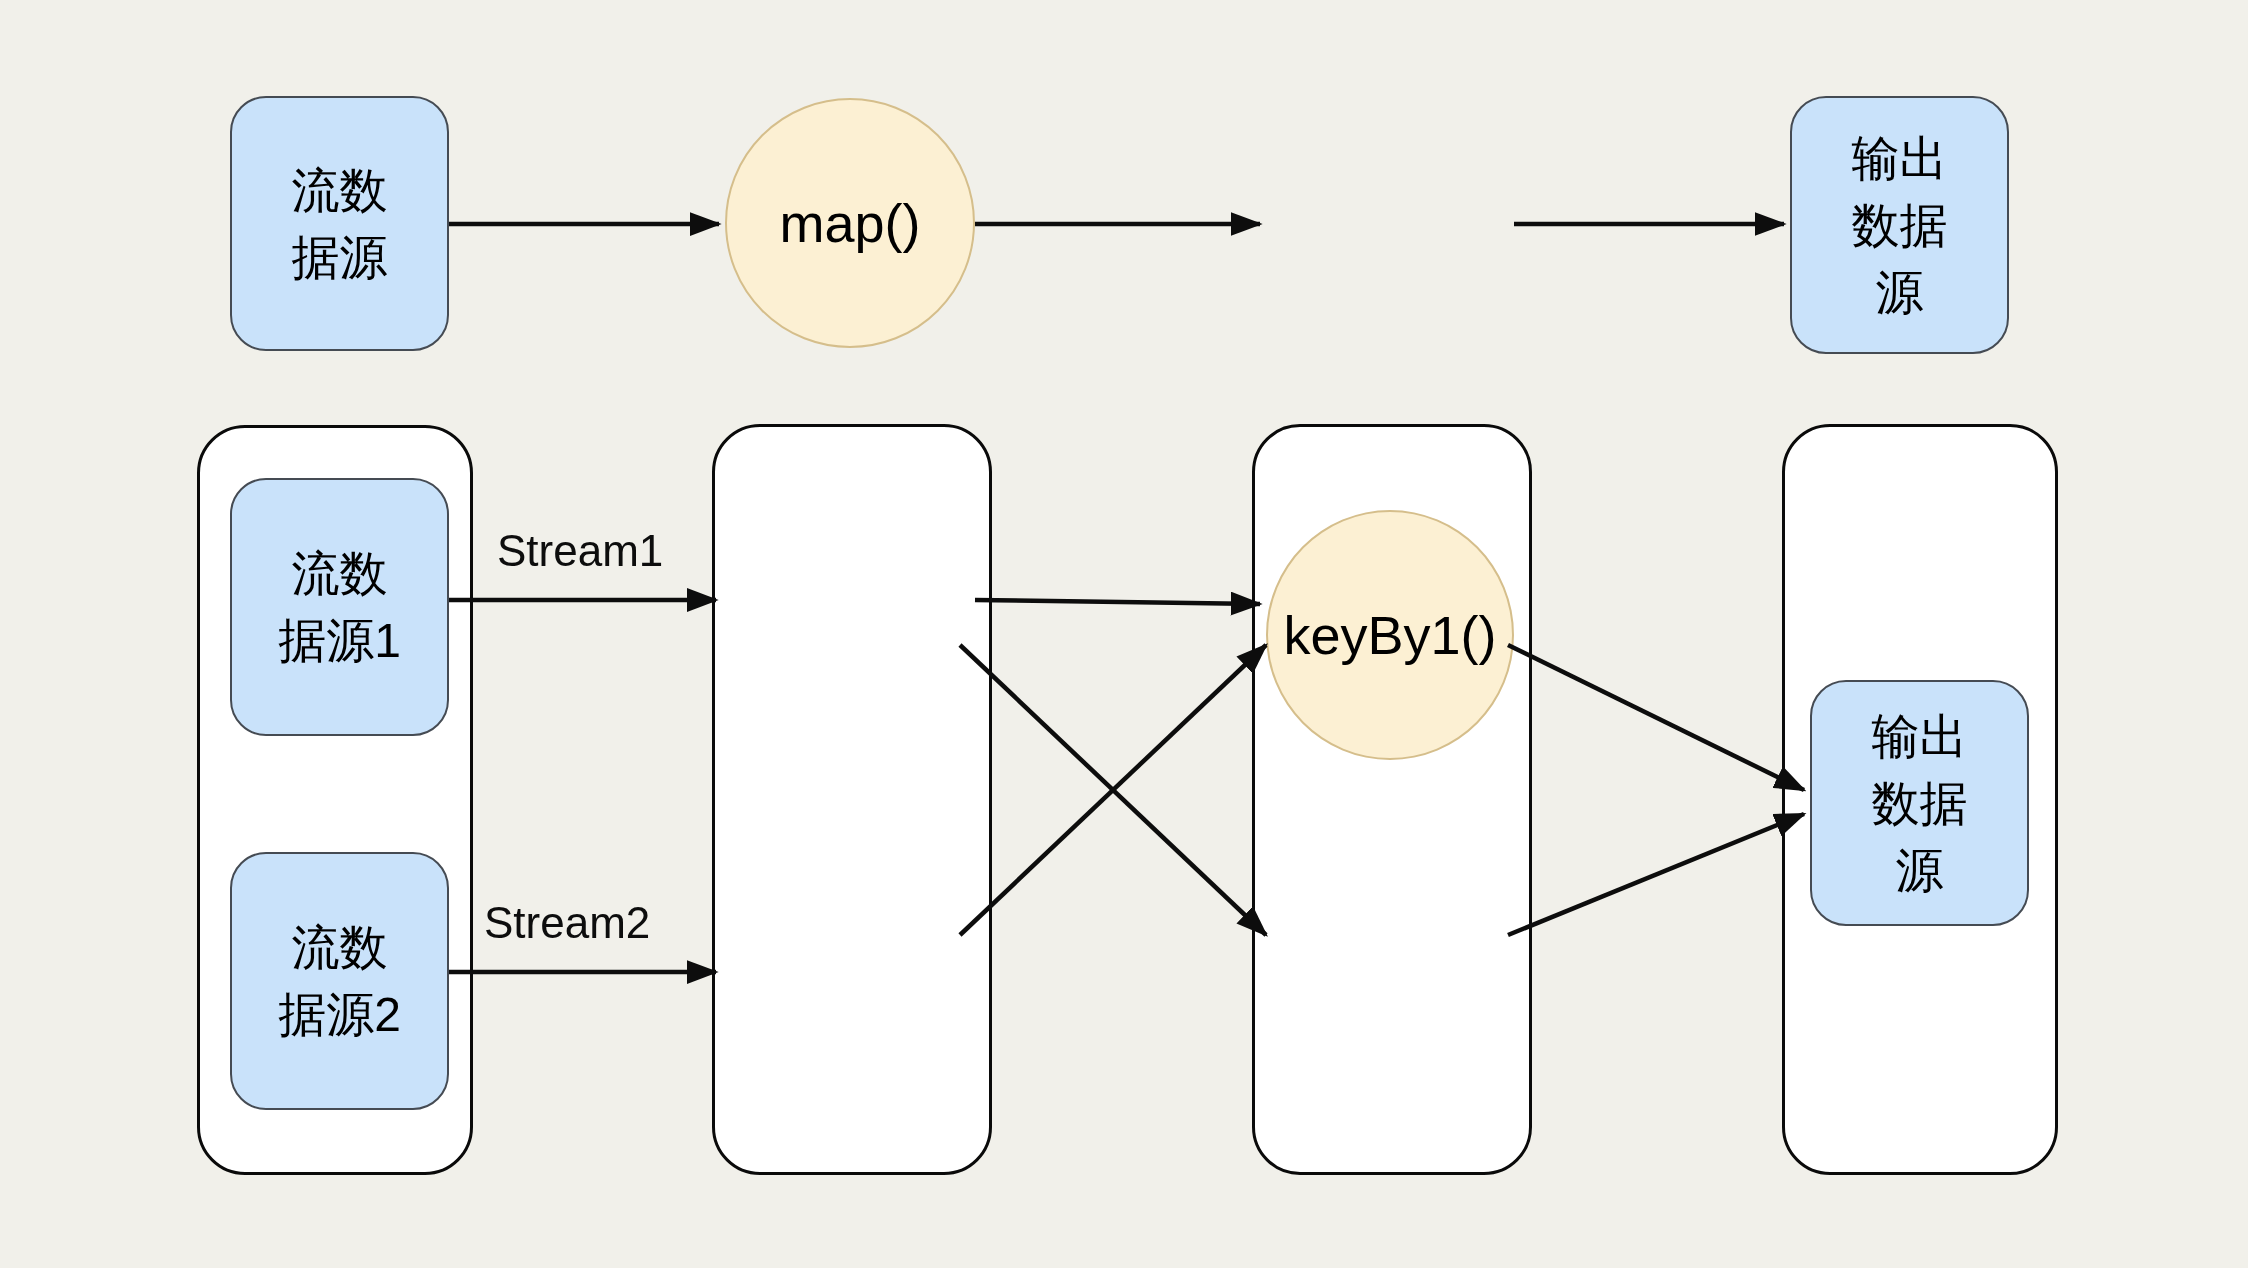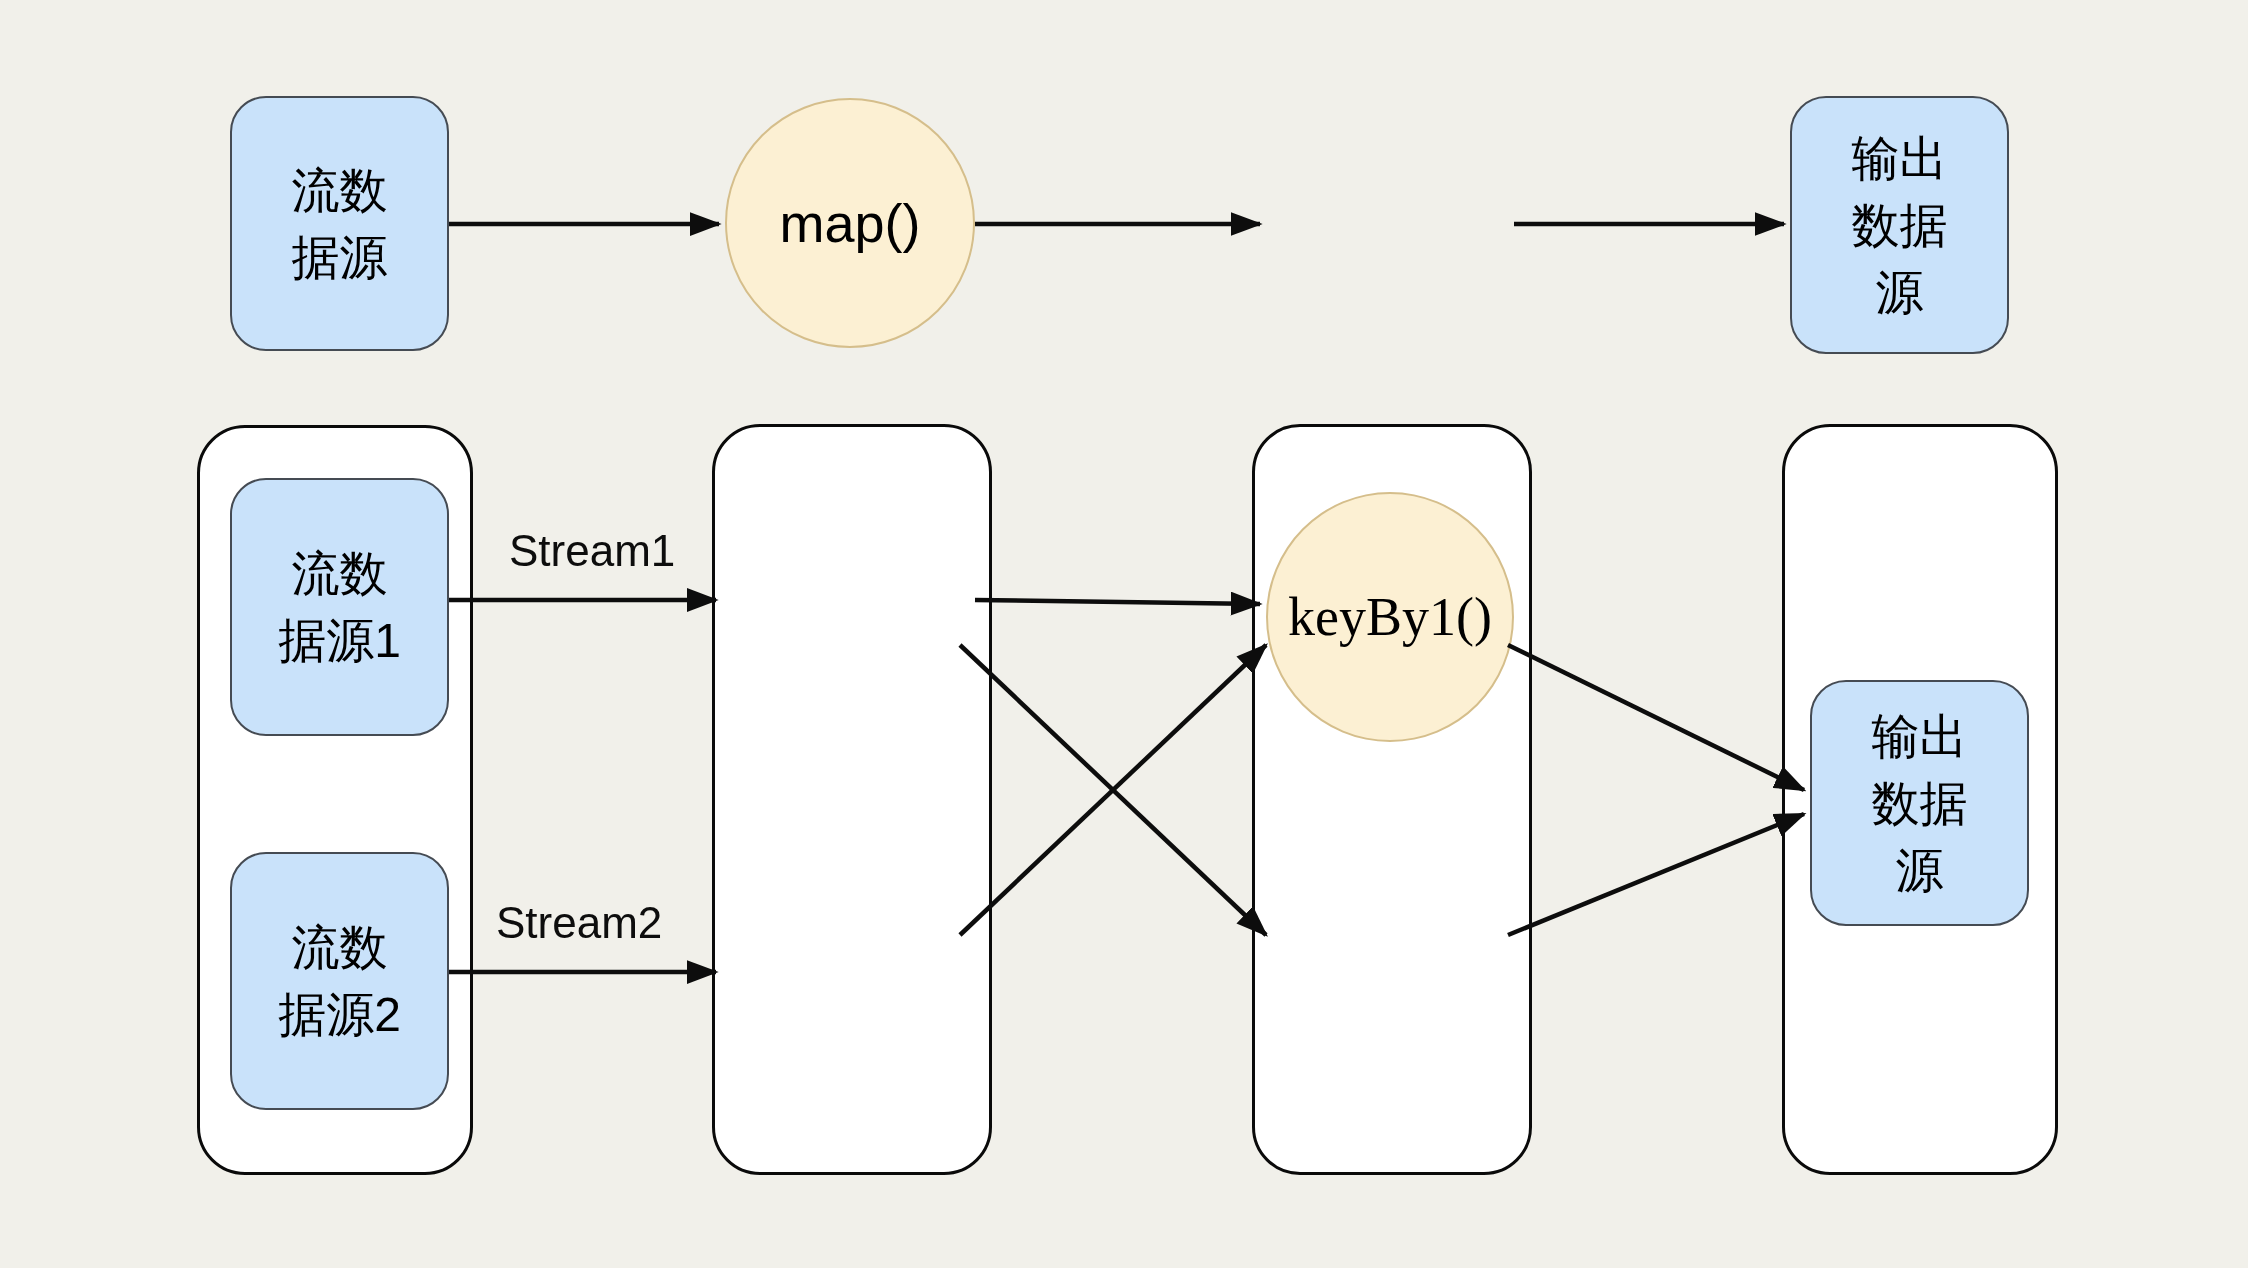--- a/index.html
+++ b/index.html
@@ -61,21 +61,21 @@
   }
 
   svg.edges{
     position:absolute;left:0;top:0;
     width:2248px;height:1268px;
     pointer-events:none;
     z-index:5;
   }
   .node{z-index:3;}
   .container{z-index:1;}
-  .stream-label{z-index:6;margin-left:12px;}
+  .stream-label{z-index:6;}
 </style>
 </head>
 <body>
 
 <div class="stage">
 
   <div class="container" style="left:197px;top:425px;width:276px;height:750px;"></div>
   <div class="container" style="left:712px;top:424px;width:280px;height:751px;"></div>
   <div class="container" style="left:1252px;top:424px;width:280px;height:751px;"></div>
   <div class="container" style="left:1782px;top:424px;width:276px;height:751px;"></div>
@@ -101,21 +101,21 @@
 据源1</span>
   </div>
 
   <div class="box-blue node" style="left:230px;top:852px;width:219px;height:258px;">
     <span class="cjk-label">流数
 据源2</span>
   </div>
 
 
 
-  <div class="circle node" style="left:1266px;top:492px;width:248px;height:250px;font-family:Liberation Serif, serif;">
+  <div class="circle node" style="left:1266px;top:510px;width:248px;height:250px;">
     <span class="op-label">keyBy1()</span>
   </div>
 
 
   <div class="box-blue node" style="left:1810px;top:680px;width:219px;height:246px;">
     <span class="cjk-label">输出
 数据
 源</span>
   </div>
 

